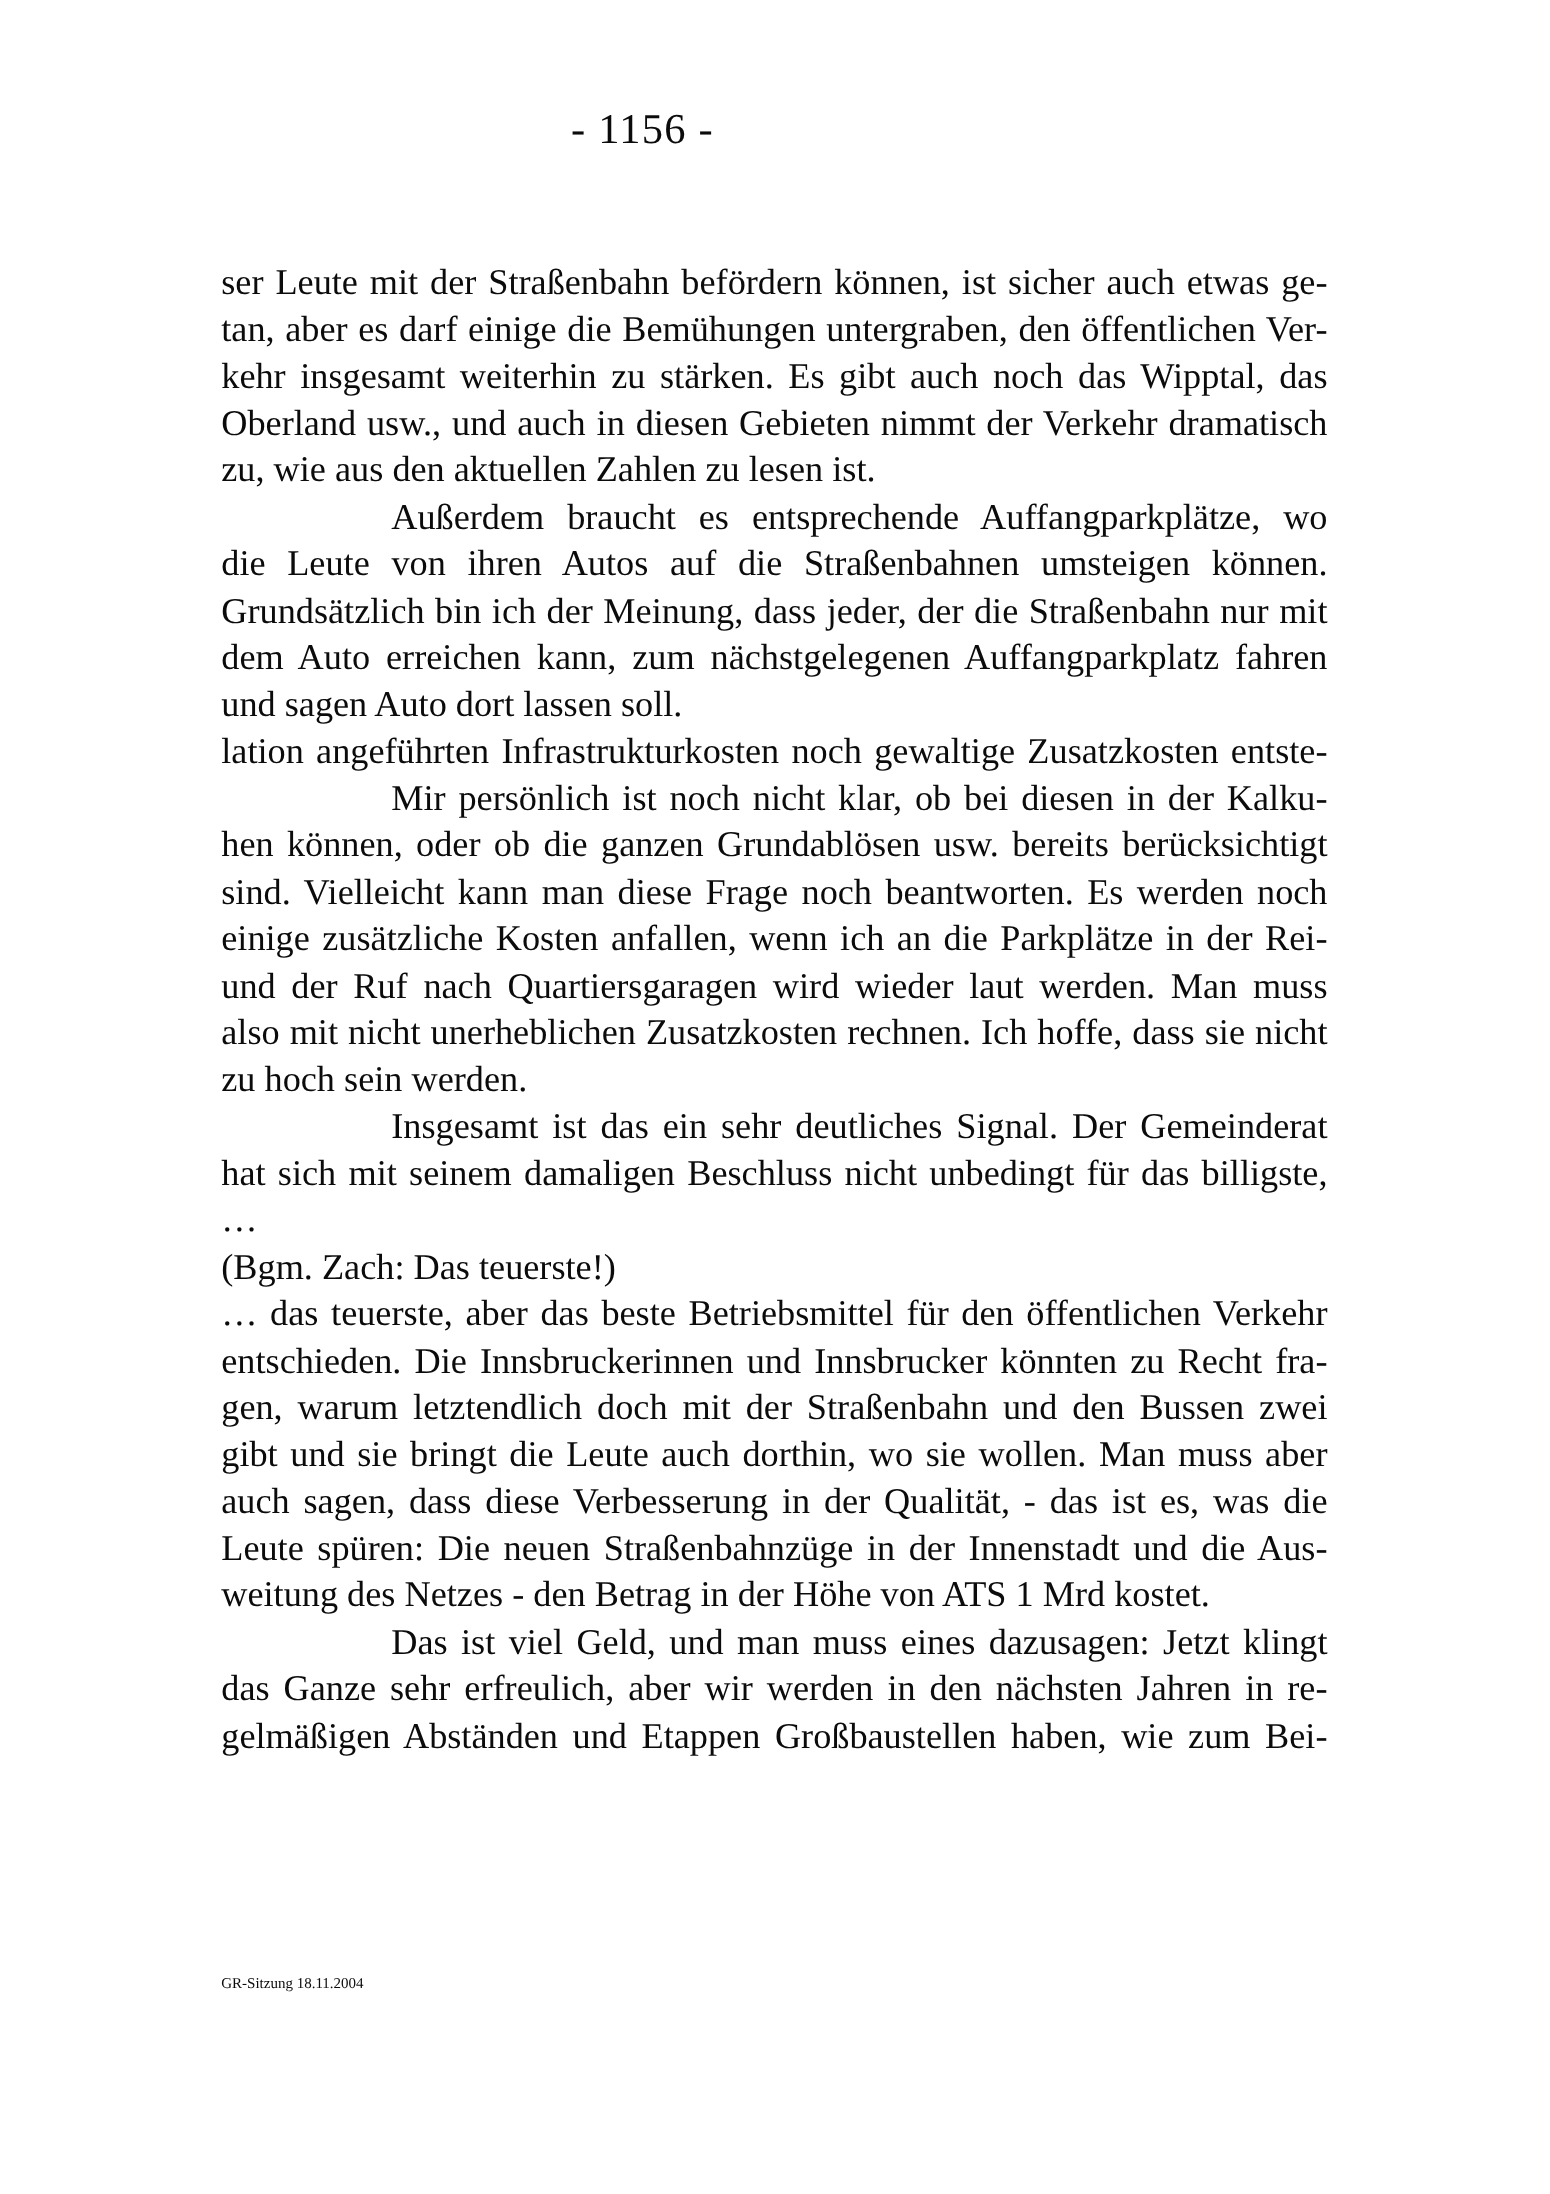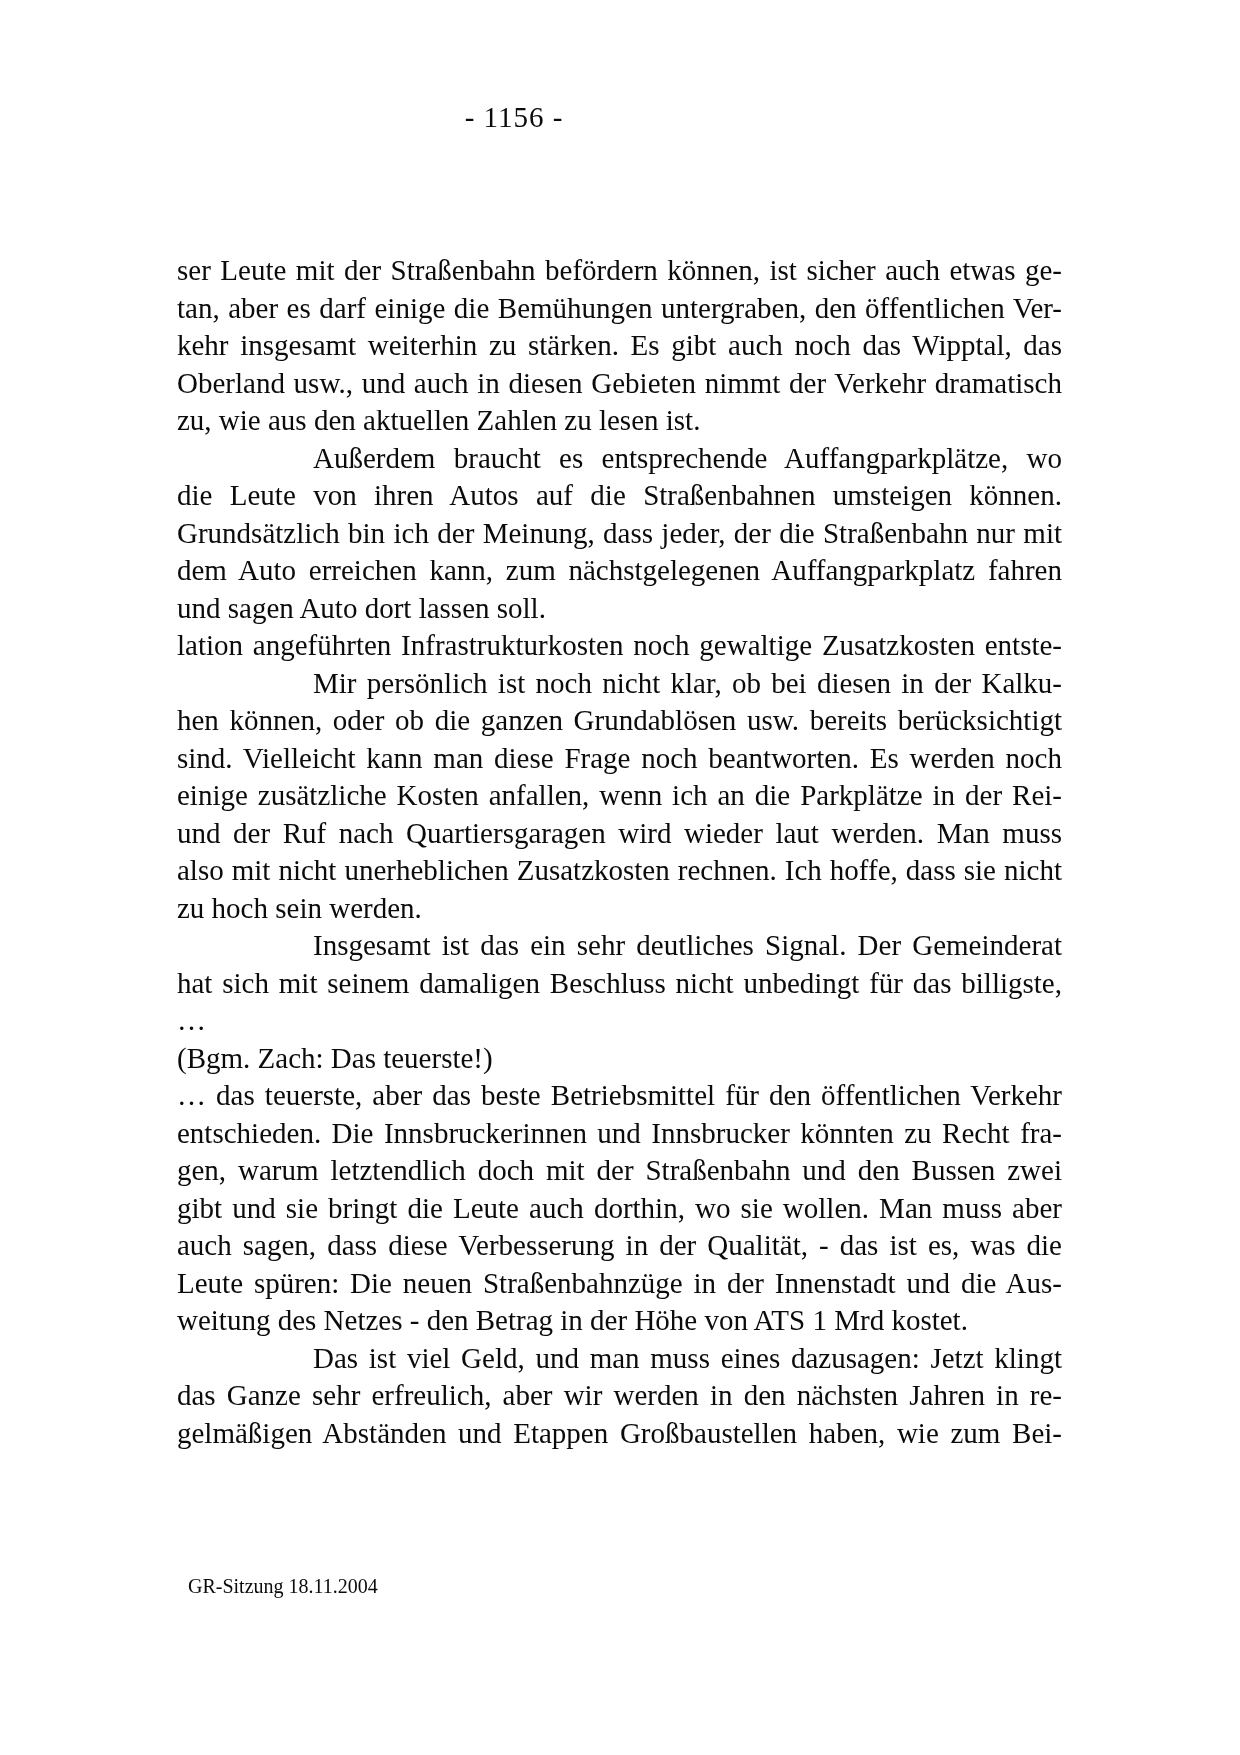--- a/index.html
+++ b/index.html
@@ -11,57 +11,56 @@
     position: relative;
     width: 1240px;
     height: 1755px;
     background: #ffffff;
     color: #0b0b0b;
     font-family: "Liberation Serif", "DejaVu Serif", serif;
     overflow: hidden;
   }
   .page-number {
     position: absolute;
-    top: 103px;
+    top: 89px;
     left: 0;
     width: 1028px;
     text-align: center;
-    font-size: 29px;
+    font-size: 34px;
     line-height: 29px;
     letter-spacing: 1px;
   }
   .document-body {
     position: absolute;
     top: 208px;
     left: 177px;
     width: 885px;
     font-size: 29px;
-    margin-top: 44px;
   }
   .line {
     height: 37.5px;
     line-height: 37.5px;
     white-space: normal;
   }
   .line.j {
     text-align: justify;
     text-align-last: justify;
   }
   .line.l {
     text-align: center;
     text-align-last: left;
   }
   .line.i {
     padding-left: 136px;
   }
   .page-footer {
     position: absolute;
     top: 1577px;
-    left: 188px;
-    font-size: 20px;
+    left: 177px;
+    font-size: 12px;
     line-height: 18px;
   }
 </style>
 </head>
 <body>
 
 <div class="page">
   <div class="page-number">- 1156 -</div>
   <div class="document-body">
       <div class="line j">ser Leute mit der Straßenbahn befördern können, ist sicher auch etwas ge-</div>

